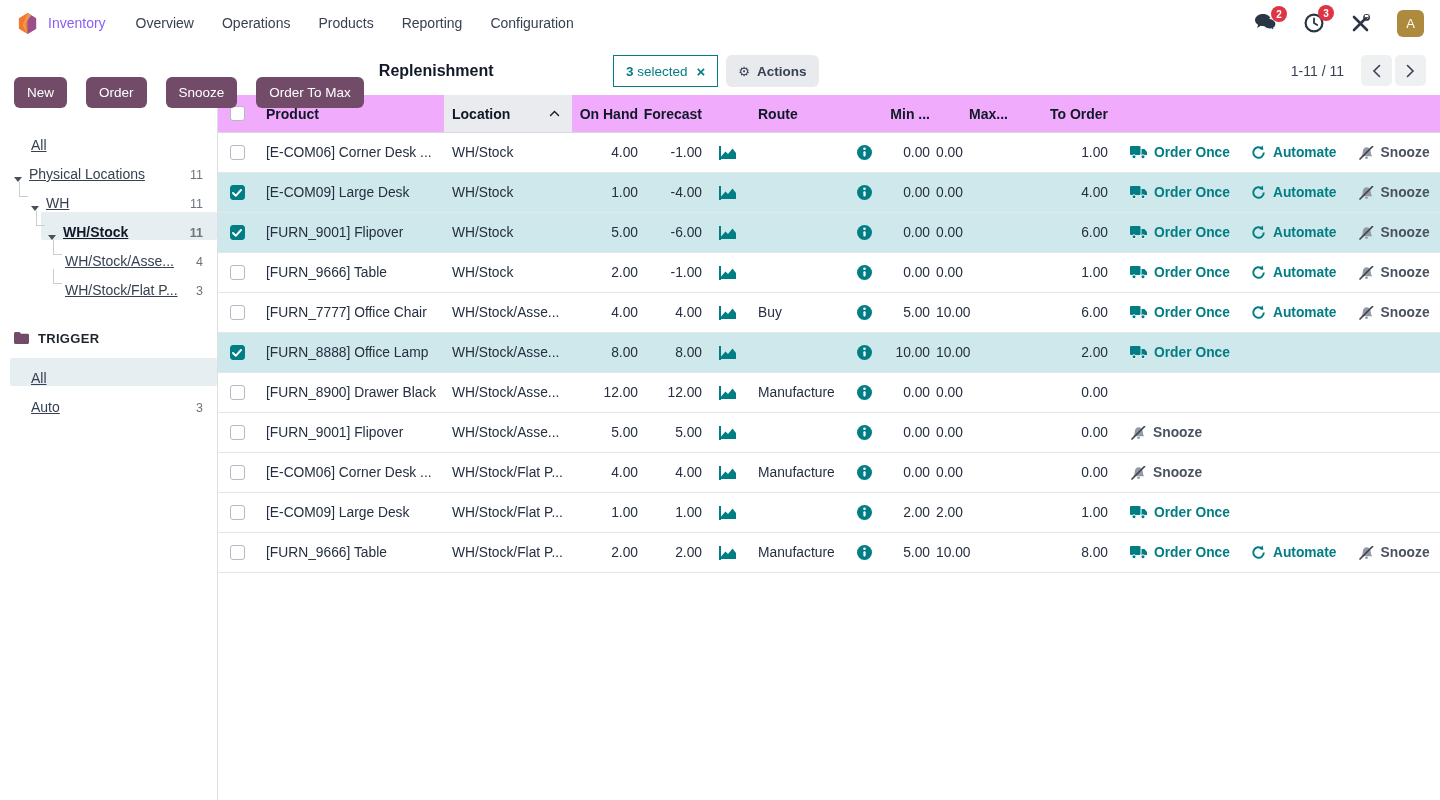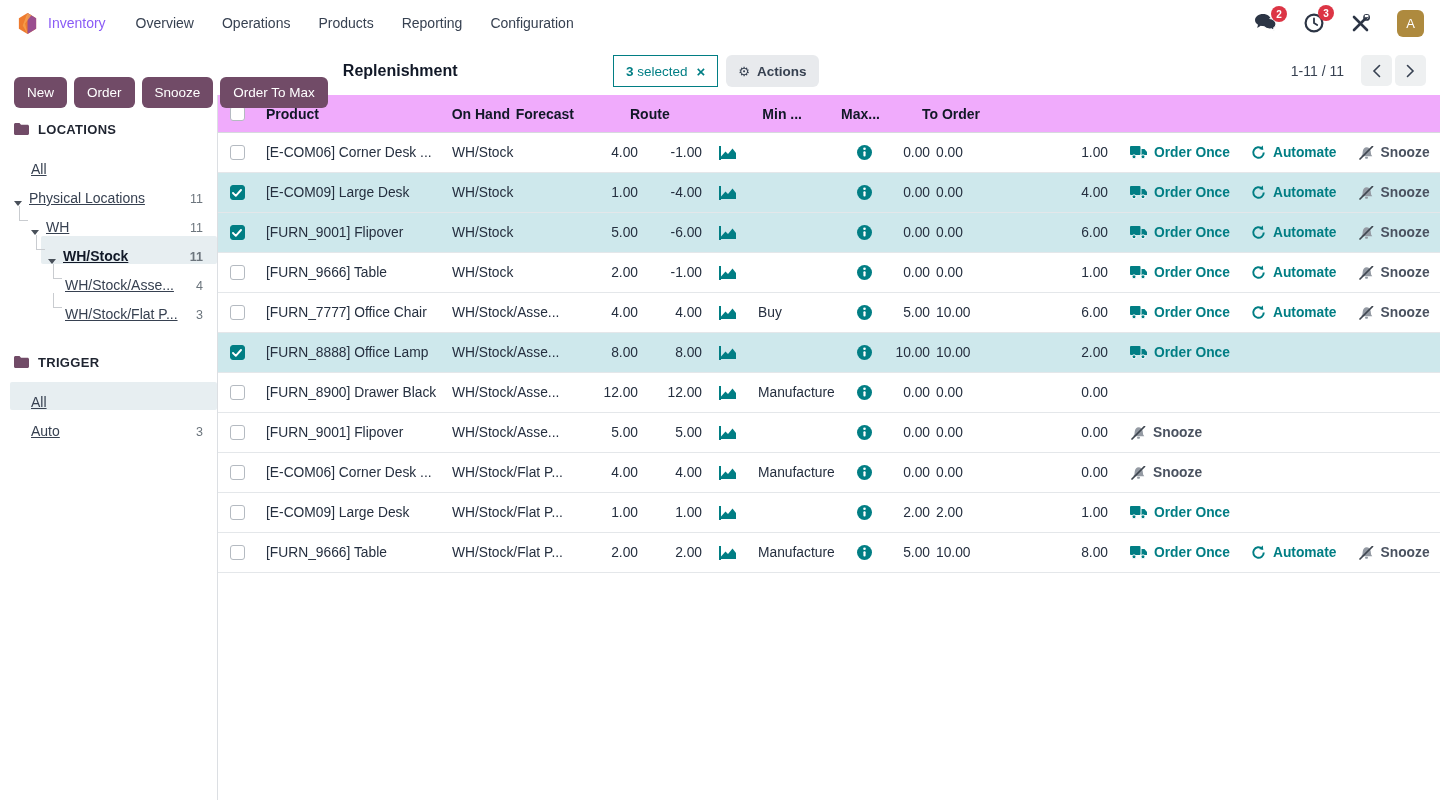--- a/index.html
+++ b/index.html
@@ -21,21 +21,21 @@
   .nav-right { margin-left:auto; display:flex; align-items:center; gap:27px; }
   .ico-wrap { position:relative; cursor:pointer; display:flex; }
   .badge { position:absolute; top:-8px; right:-10px; min-width:16px; height:16px; padding:0 4px;
            background:var(--badge); color:#fff; font-size:10px; font-weight:700; border-radius:8px;
            display:flex; align-items:center; justify-content:center; }
   .avatar { width:27px; height:27px; border-radius:6px; background:var(--avatar); color:#fff;
             font-size:13px; display:flex; align-items:center; justify-content:center; cursor:pointer; }
 
   
   .control-panel { height:49px; position:relative; display:flex; align-items:center; padding:0 14px; background:#fff; }
-  .cp-left { display:flex; align-items:center; gap:7px;margin-top:44px; }
+  .cp-left { display:flex; align-items:center; gap:19px;margin-top:44px; }
   .btn-primary { background:var(--primary); color:#fff; border-radius:6px; padding:8px 13px;
                  font-size:13.5px; font-weight:500; }
   .page-title { margin-left:15px; font-size:16px; color:#111827; }
   .cp-mid { position:absolute; left:613px; top:9px; display:flex; align-items:center; gap:8px; }
   .sel-chip { display:flex; align-items:center; gap:9px; height:32px; padding:0 12px; border:1px solid var(--accent);
               border-radius:0; color:var(--accent); font-size:13.5px; background:#fff; }
   .sel-chip .cnt { font-weight:700; }
   .chip-x { color:var(--accent); font-size:15px; font-weight:700; line-height:1; cursor:pointer; }
   .btn-actions { display:flex; align-items:center; gap:7px; height:32px; padding:0 12px; background:#e8eaed;
                  border-radius:6px; color:#374151; font-size:13.5px; font-weight:600; }
@@ -176,26 +176,20 @@
             <path d="M1.5 1.5 7 7l-5.5 5.5" fill="none" stroke="#374151" stroke-width="1.6" stroke-linecap="round"></path>
           </svg>
       </button>
     </div>
   </div>
 </div>
 
 <div class="main">
   <aside class="sidebar">
     <div class="sb-section">
-      <div class="sb-title">
-        <svg width="15" height="12" viewBox="0 0 15 12">
-          <path d="M0 1.5C0 .7.7 0 1.5 0h4l1.5 1.8h6.5c.8 0 1.5.7 1.5 1.5v7.2c0 .8-.7 1.5-1.5 1.5h-12C.7 12 0 11.3 0 10.5z" fill="#714B67"></path>
-        </svg>
-        <span>LOCATIONS</span>
-      </div>
       <div class="sb-list">
           <div class="sb-item" style="padding-left: 31px;">
             <span>All</span>
           </div>
           <div class="sb-item" style="padding-left: 14px;">
             <span class="caret"></span>
             <span>Physical Locations</span>
             <span class="sb-count">11</span>
           </div>
           <div class="sb-item" style="padding-left: 31px;">
@@ -240,20 +234,26 @@
         </div>
     </div>
   </aside>
 
   <section class="content">
     <div class="thead">
       <div class="c c-check">
           <span class="cb"></span>
         </div>
       <div class="c c-product">Product</div>
+      <div class="c c-location">
+        <span>Location</span>
+        <svg width="11" height="7" viewBox="0 0 11 7">
+            <path d="M1.5 5.5 5.5 1.5 9.5 5.5" fill="none" stroke="#111827" stroke-width="1.4" stroke-linecap="round"></path>
+          </svg>
+      </div>
       <div class="c c-onhand">On Hand</div>
       <div class="c c-forecast">Forecast</div>
       <div class="c c-chart"></div>
       <div class="c c-route">Route</div>
       <div class="c c-info"></div>
       <div class="c c-min">Min ...</div>
       <div class="c c-max">Max...</div>
       <div class="c c-toorder">To Order</div>
       <div class="c c-actions"></div>
     </div>

